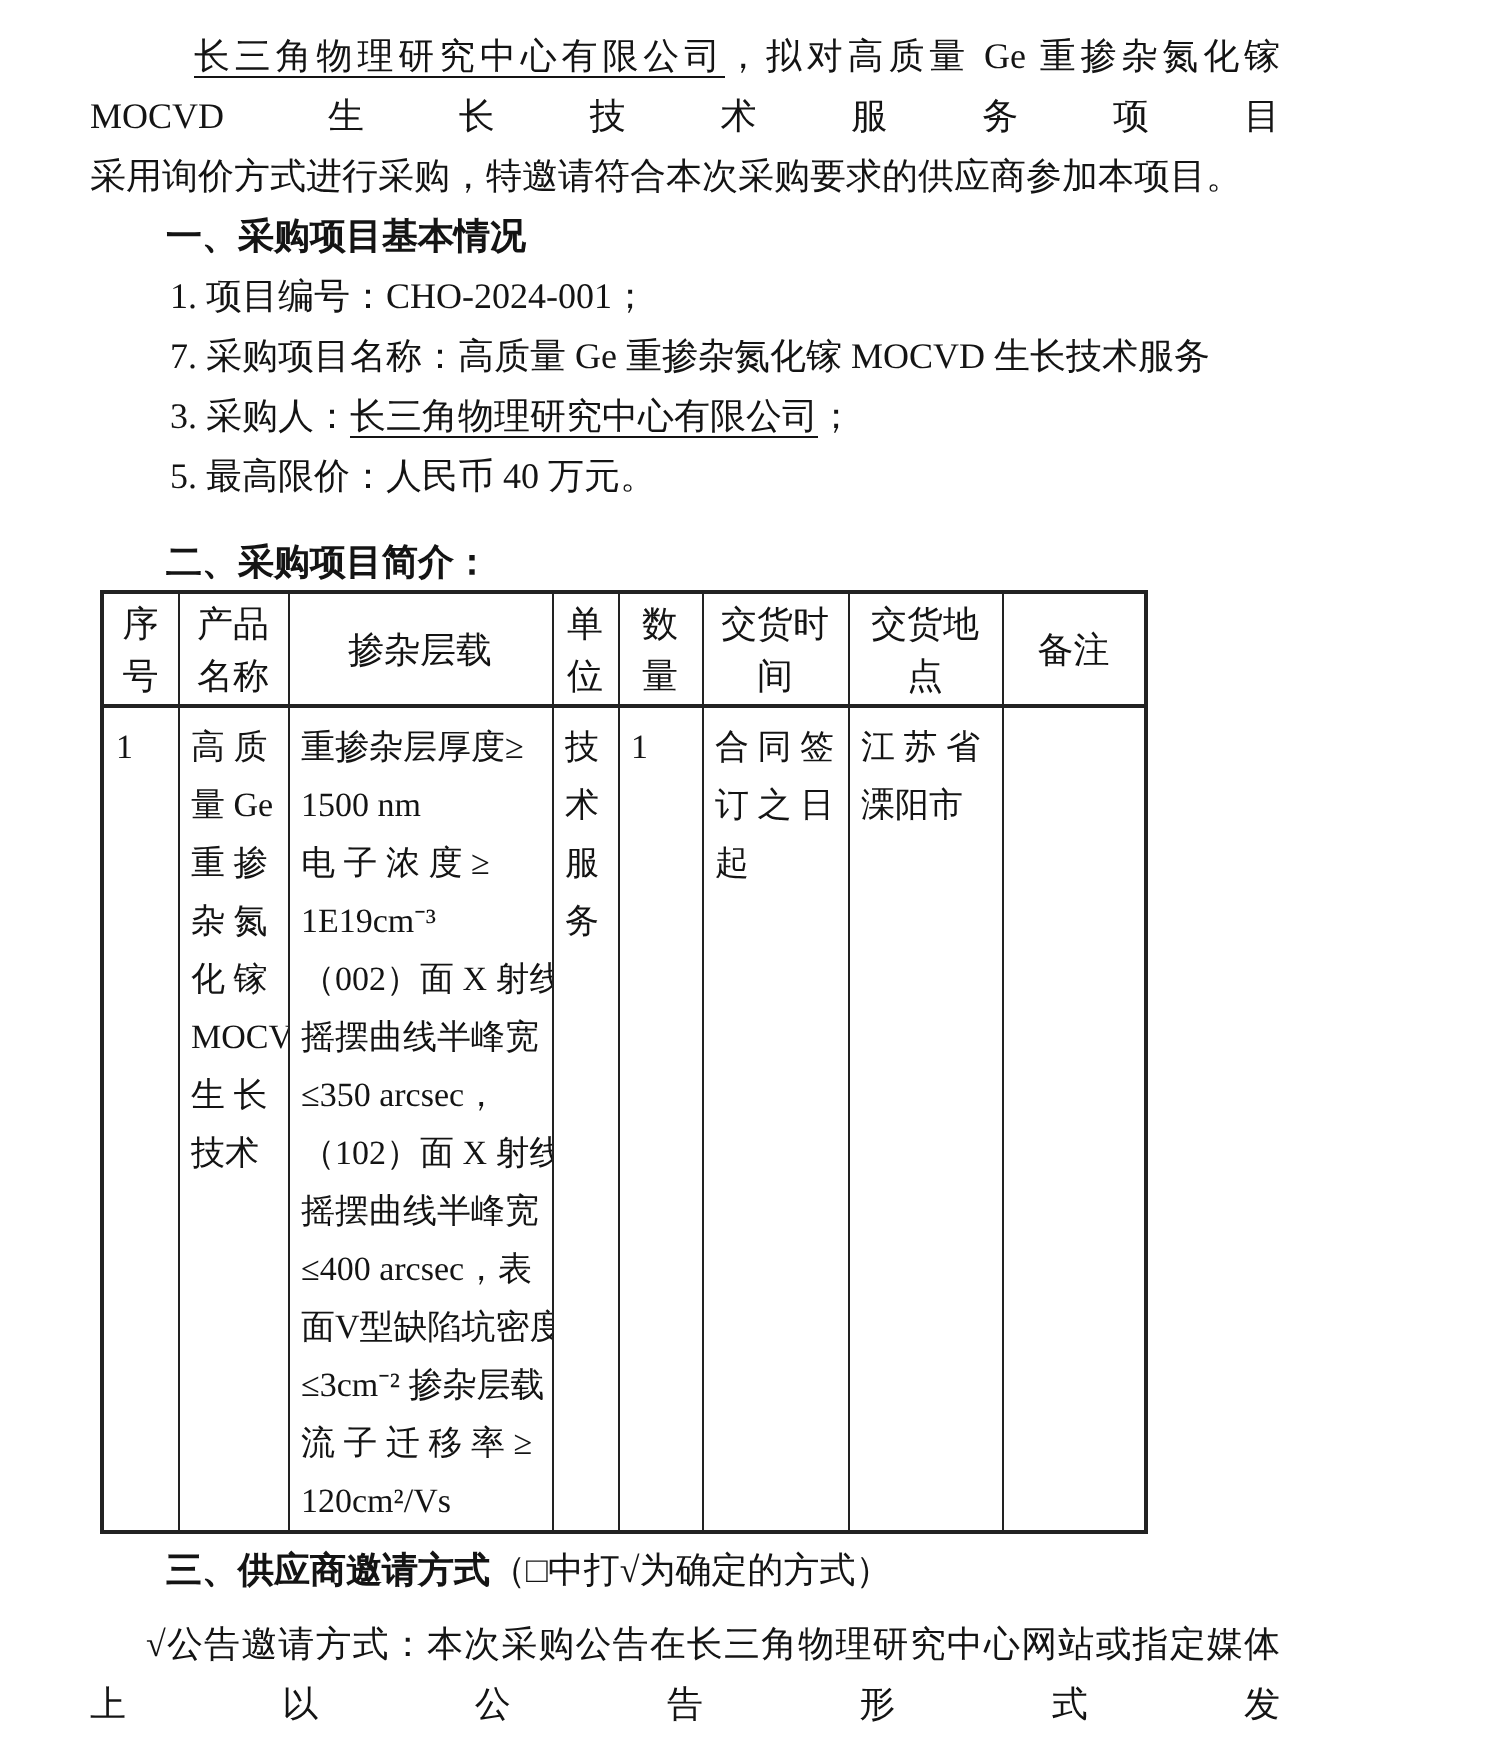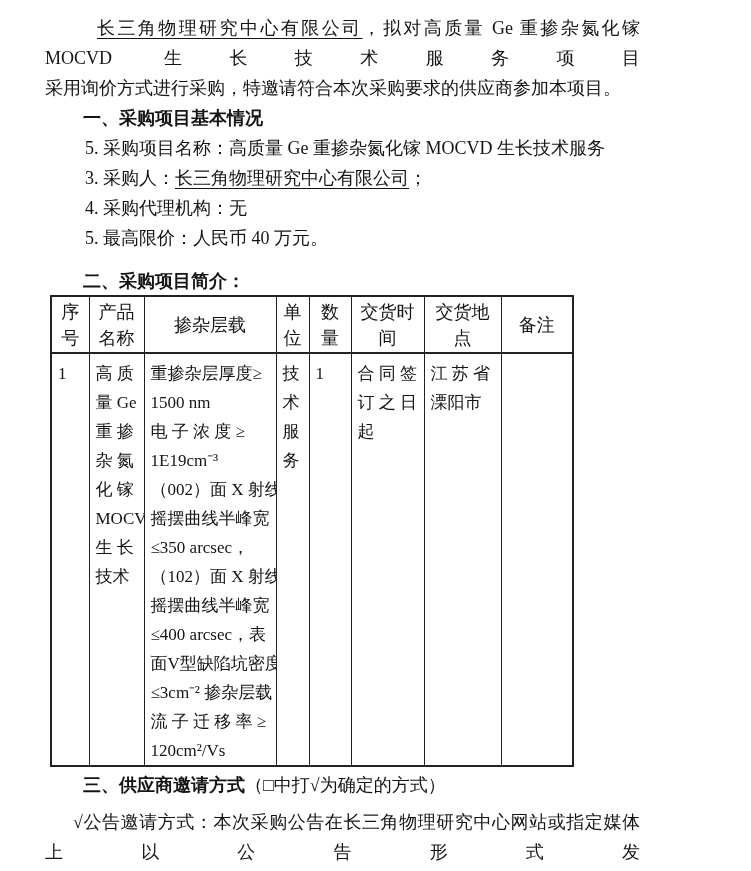--- a/index.html
+++ b/index.html
@@ -58,23 +58,23 @@
 </head>
 <body>
 
 <div class="page">
 
   <div class="line indent-first justify-last"><span class="u">长三角物理研究中心有限公司</span><span>，拟对高质量 Ge 重掺杂氮化镓 MOCVD 生长技术服务项目</span></div>
   <div class="line">采用询价方式进行采购，特邀请符合本次采购要求的供应商参加本项目。</div>
 
   <div class="heading">一、采购项目基本情况</div>
 
-  <div class="item">5. 采购项目名称：高质量 Ge 重掺杂氮化镓 MOCVD 生长技术服务</div>
+  <div class="item">1. 项目编号：CHO-2024-001；</div>
+  <div class="item">7. 采购项目名称：高质量 Ge 重掺杂氮化镓 MOCVD 生长技术服务</div>
   <div class="item"><span>3. 采购人：</span><span class="u">长三角物理研究中心有限公司</span><span>；</span></div>
-  <div class="item">4. 采购代理机构：无</div>
   <div class="item">5. 最高限价：人民币 40 万元。</div>
 
   <div class="heading h2">二、采购项目简介：</div>
 
   <table>
     <colgroup>
       <col class="c1">
         <col class="c2">
         <col class="c3">
         <col class="c4">

